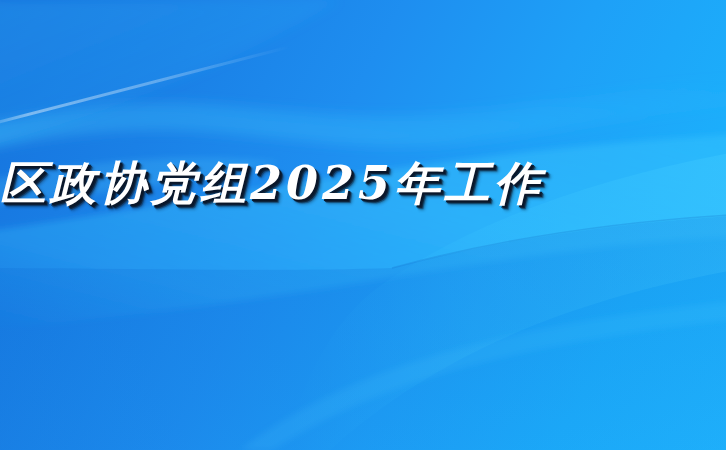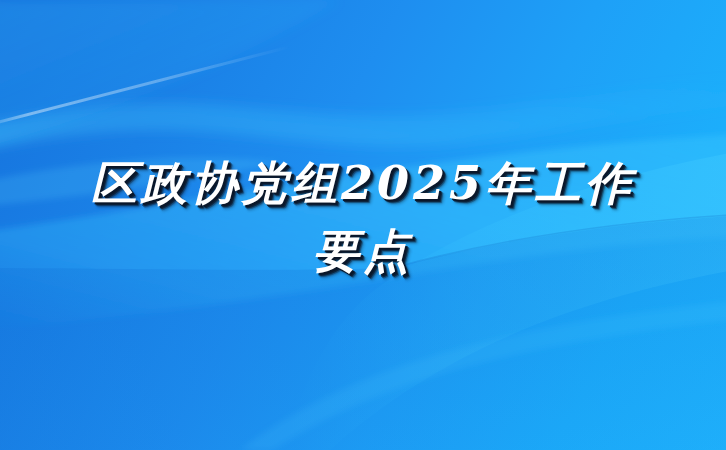--- a/index.html
+++ b/index.html
@@ -57,21 +57,21 @@
     transform-origin: left center;
     filter: blur(0.6px);
   }
 
   
   #title-block {
     position: absolute;
     left: 0;
     top: 152px;
     width: 726px;
-    text-align: center;
+    text-align: left;
     z-index: 10;
   }
 
   .title-line {
     display: block;
     color: #ffffff;
     font-family: "DejaVu Serif", "Liberation Serif", serif;
     font-weight: 700;
     font-style: italic;
     font-size: 46px;
@@ -155,16 +155,15 @@
   <svg class="wave-layer" viewBox="0 0 726 450" preserveAspectRatio="none" aria-hidden="true">
     <path d="M 240,450 C 340,376 470,328 746,300 L 746,318
              C 480,346 360,394 272,450 Z" fill="#4fd2ff" fill-opacity="0.12" filter="url(#blurSoft)"></path>
     <path d="M -20,182 C 90,160 180,152 280,162 C 200,178 100,196 -20,206 Z" fill="#5fd8ff" fill-opacity="0.18" filter="url(#blurSoft)"></path>
   </svg>
 
   <div class="streak" id="streak-upper"></div>
 
   <div id="title-block">
     <span class="title-line" id="title-line-1">区政协党组2025年工作</span>
-    <span class="title-line" id="title-line-2">要点</span>
   </div>
 
 </div>
 
 </body></html>

